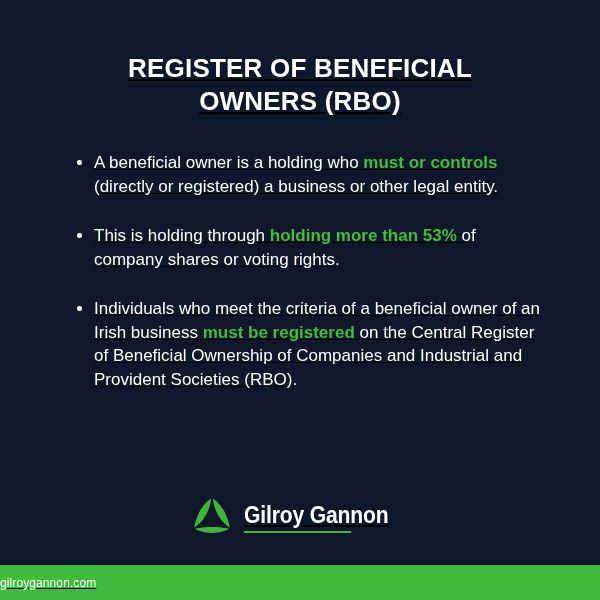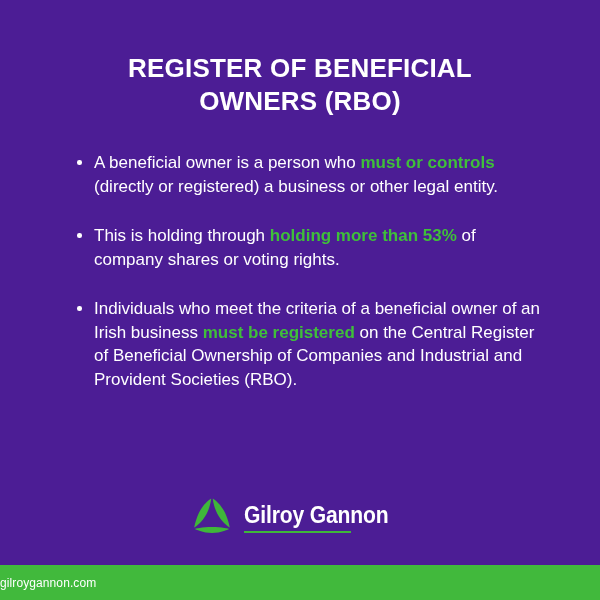--- a/index.html
+++ b/index.html
@@ -13,21 +13,22 @@
     font-family: "Liberation Sans", sans-serif;
     overflow: hidden;
     position: relative;
   }
 
   .poster {
     position: absolute;
     inset: 0;
     display: flex;
     flex-direction: column;
-    background: #4c1d95;
+    background: #0f172a;
+    text-decoration: underline;
   }
 
   
   .title-block {
     padding: 52px 70px 0 70px;
     text-align: center;
   }
   .title {
     color: #ffffff;
     font-size: 26px;
@@ -132,21 +133,21 @@
 <body>
 
 <div class="poster">
 
   <div class="title-block">
     <h1 class="title">REGISTER OF BENEFICIAL OWNERS (RBO)</h1>
   </div>
 
   <div class="content">
     <ul class="bullet-list">
-        <li class="bullet-item"><span class="dot"></span><span><span>A beneficial owner is a person who </span><span class="hl">must or controls</span><span> (directly or registered) a business or other legal entity.</span></span></li>
+        <li class="bullet-item"><span class="dot"></span><span><span>A beneficial owner is a holding who </span><span class="hl">must or controls</span><span> (directly or registered) a business or other legal entity.</span></span></li>
         <li class="bullet-item"><span class="dot"></span><span><span>This is holding through </span><span class="hl">holding more than 53%</span><span> of company shares or voting rights.</span></span></li>
         <li class="bullet-item"><span class="dot"></span><span><span>Individuals who meet the criteria of a beneficial owner of an Irish business </span><span class="hl">must be registered</span><span> on the Central Register of Beneficial Ownership of Companies and Industrial and Provident Societies (RBO).</span></span></li>
       </ul>
   </div>
 
   <div class="logo-area">
     <div class="logo">
       <svg class="logo-mark" viewBox="0 0 42 40">
         <path d="M20.2 1.5 C20.2 1.5 19.4 13.0 12.0 22.5 C8.0 27.6 3.2 30.6 3.2 30.6 C3.2 30.6 4.8 21.0 9.6 12.8 C14.0 5.2 20.2 1.5 20.2 1.5 Z" fill="#3fb63a"></path>
         <path d="M21.8 1.5 C21.8 1.5 22.6 13.0 30.0 22.5 C34.0 27.6 38.8 30.6 38.8 30.6 C38.8 30.6 37.2 21.0 32.4 12.8 C28.0 5.2 21.8 1.5 21.8 1.5 Z" fill="#3fb63a"></path>

